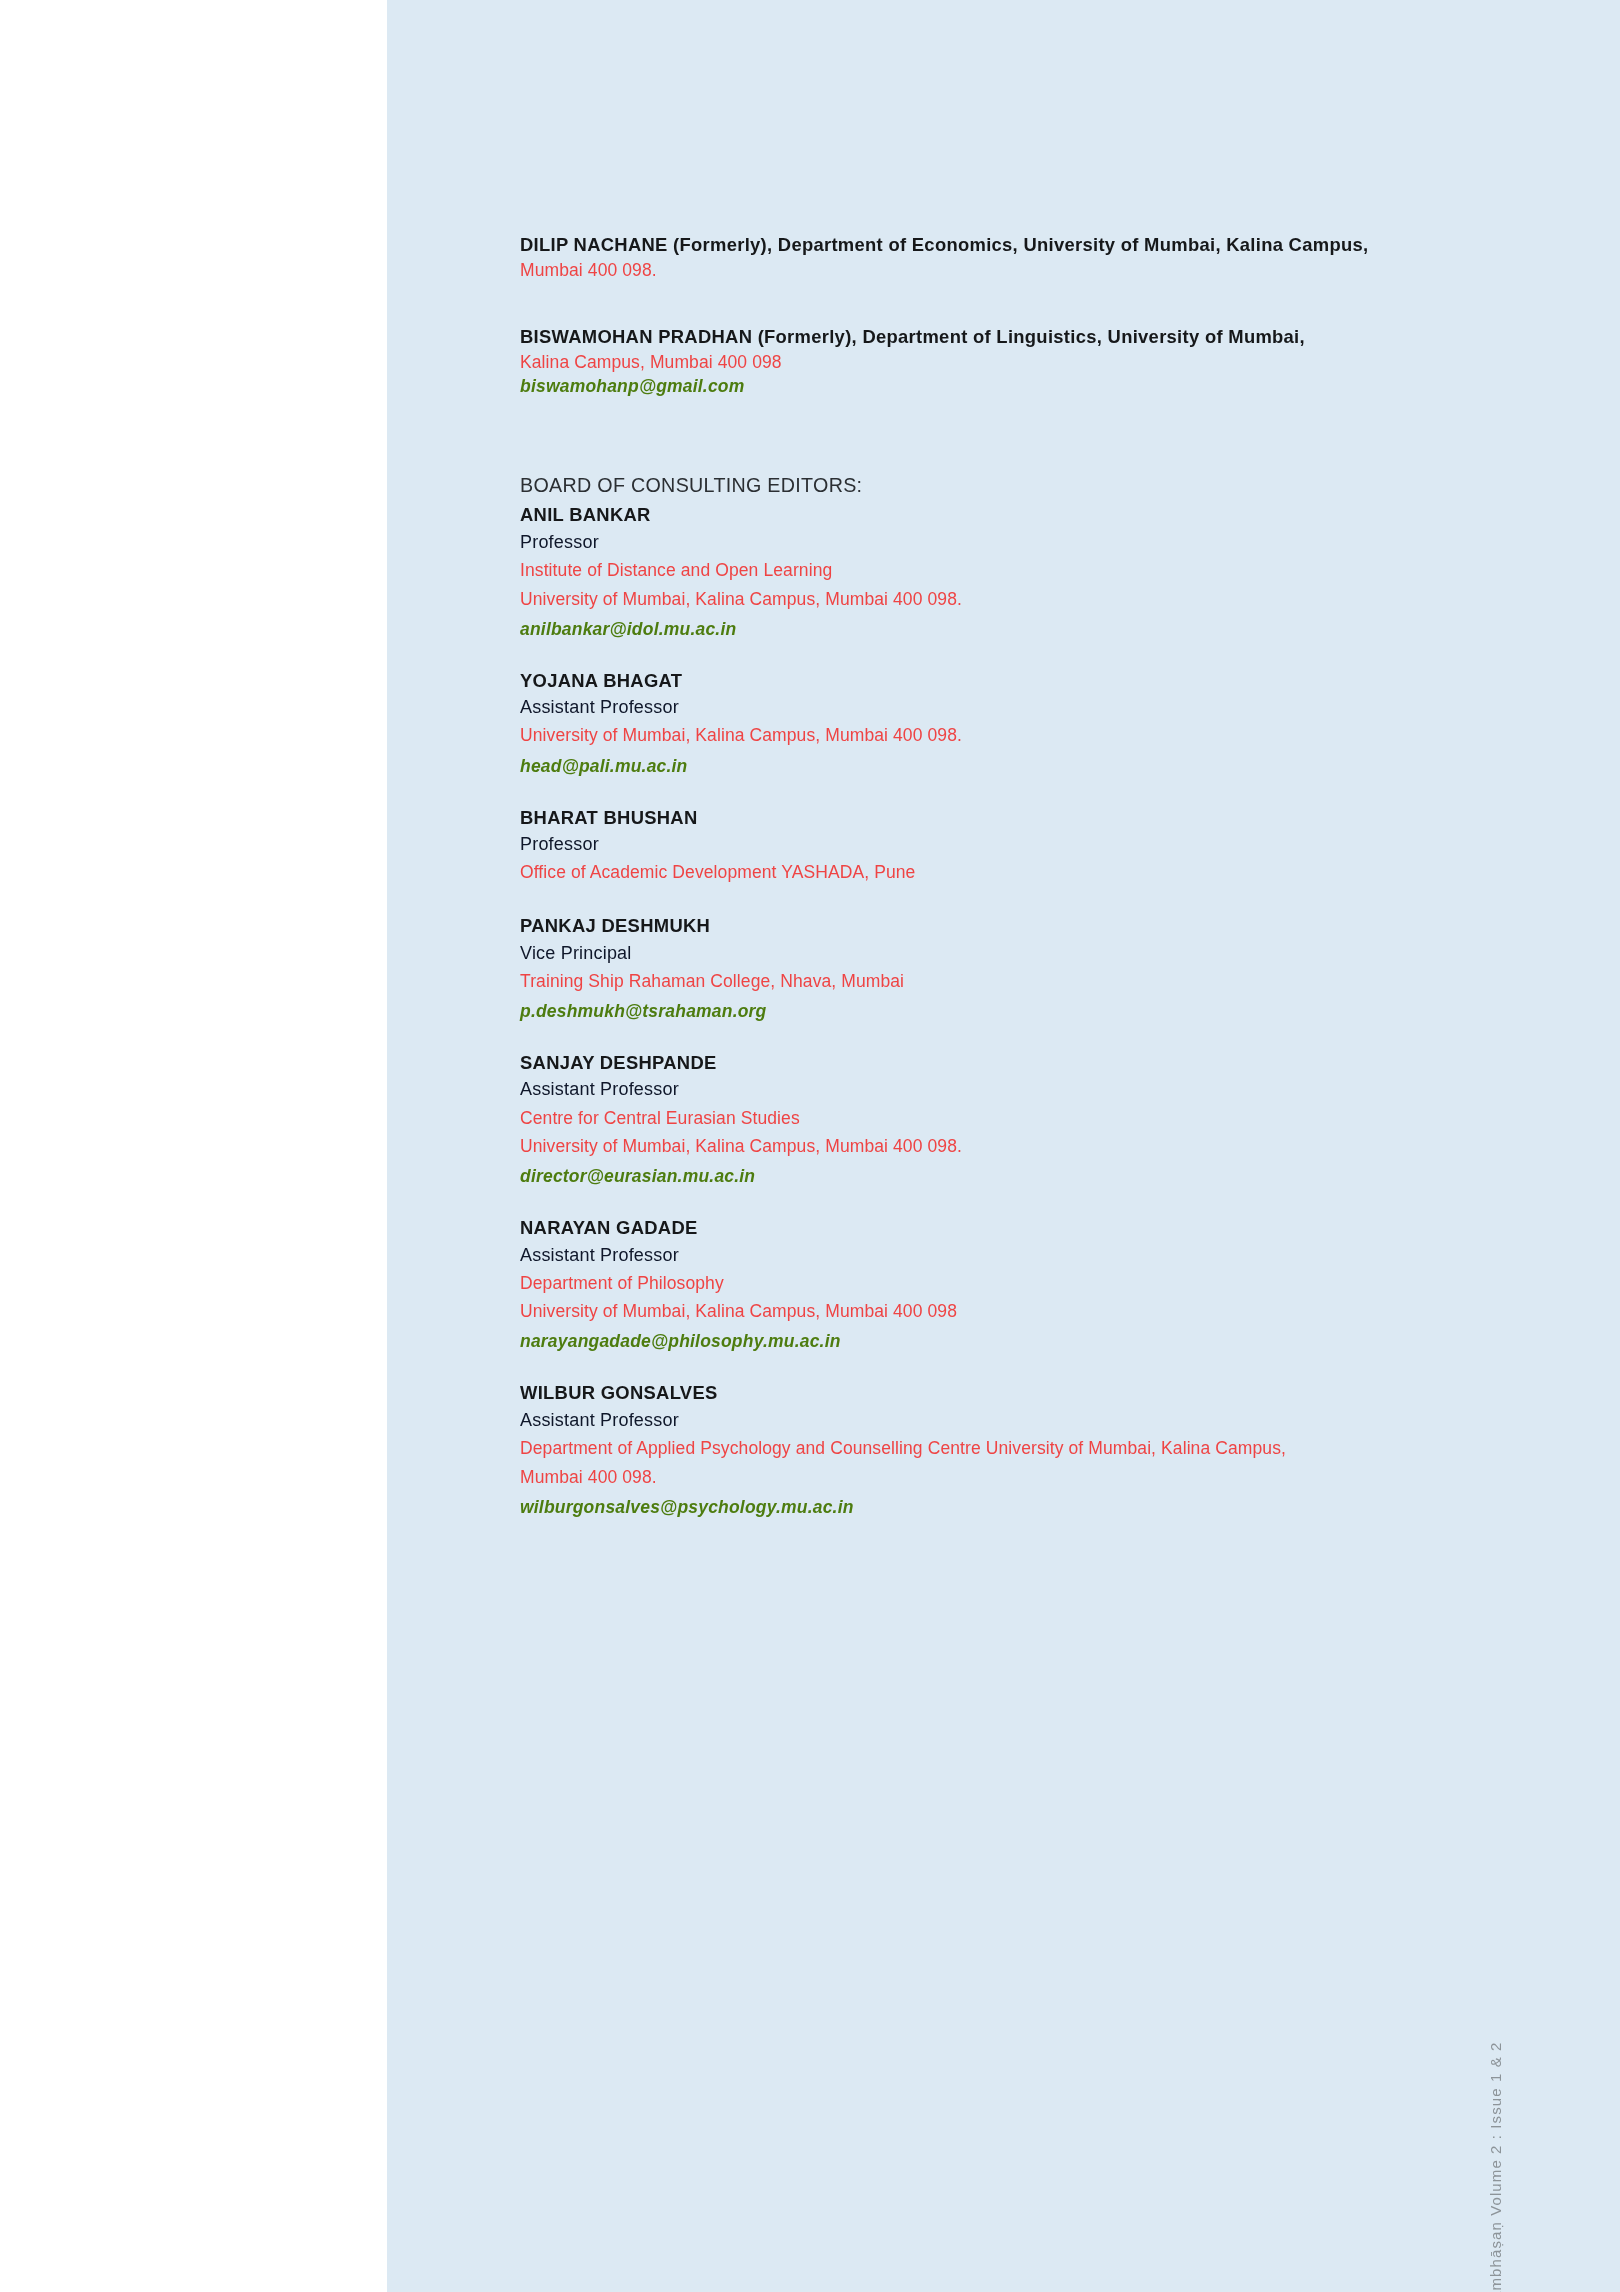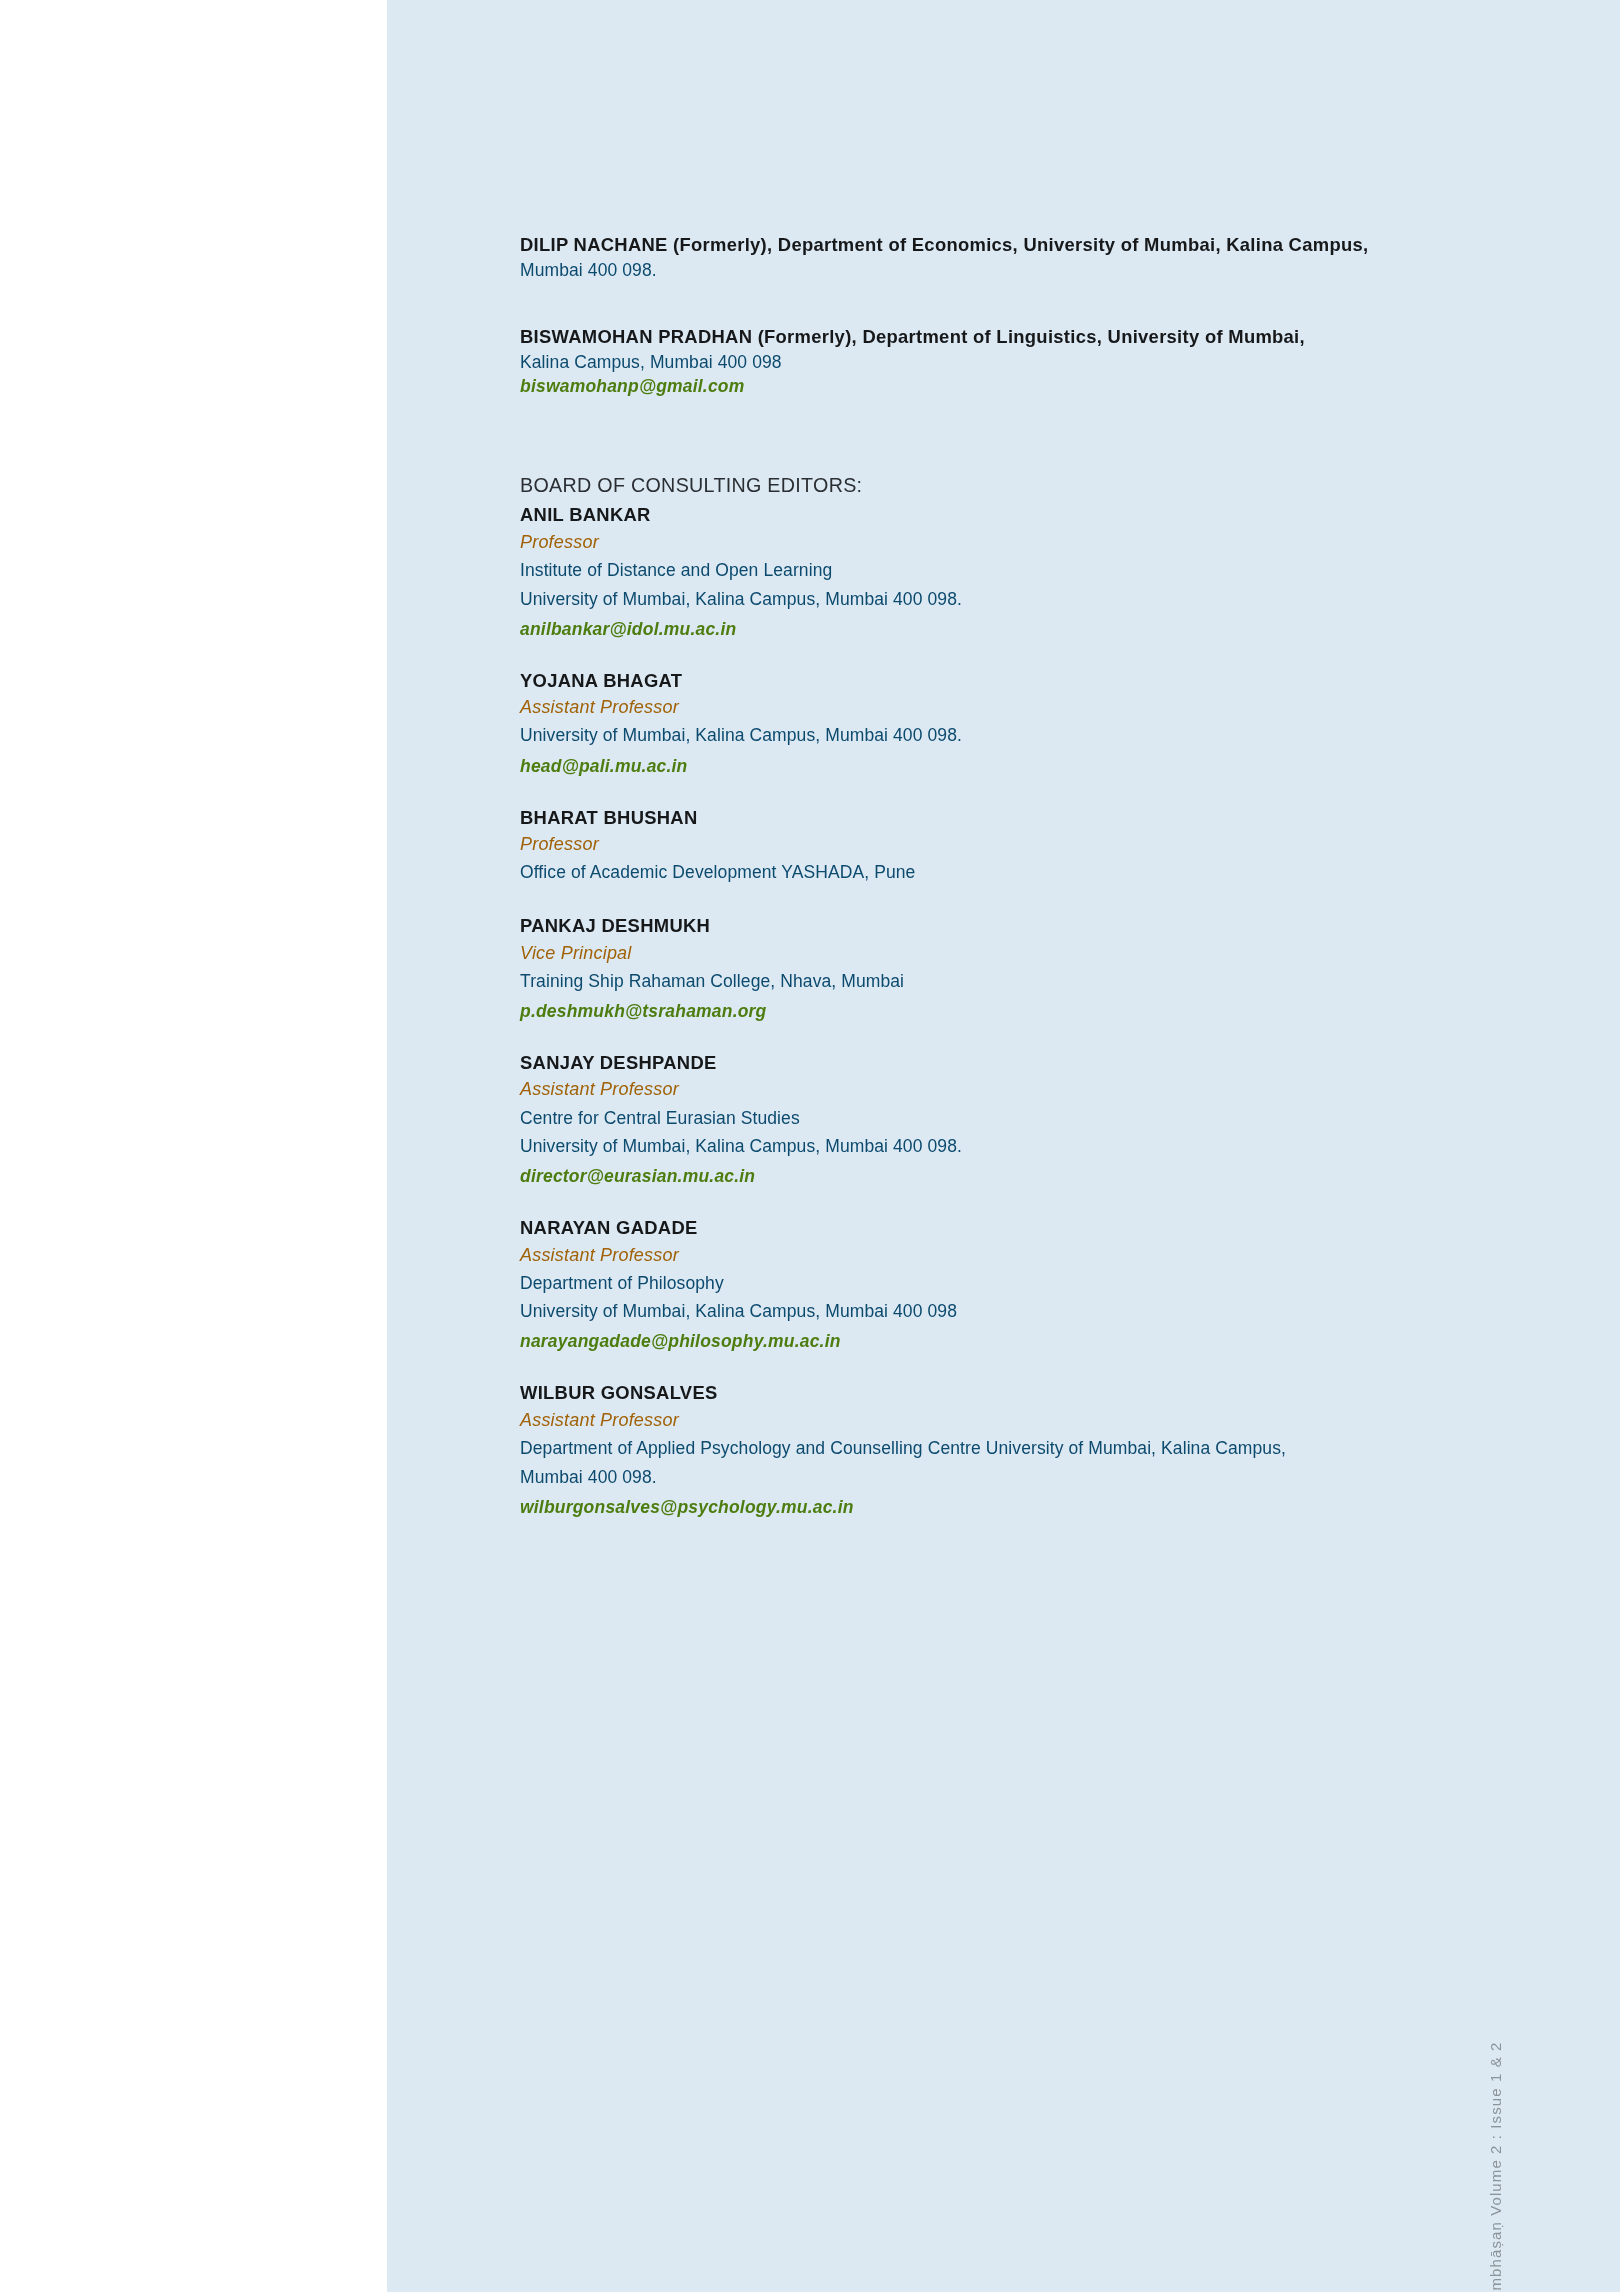--- a/index.html
+++ b/index.html
@@ -37,28 +37,27 @@
     width: 922px;
   }
   .name {
     font-size: 18.4px;
     font-weight: bold;
     color: #16181a;
     letter-spacing: 0.3px;
   }
   .line {
     font-size: 17.5px;
-    color: #0c4a6e;
+    color: #ef4444;
     line-height: 1.42;
     letter-spacing: 0.1px;
   }
   .role {
     font-size: 18px;
-    font-style: italic;
-    color: #a16207;
+    color: #0f172a;
     letter-spacing: 0.2px;
   }
   .email {
     font-size: 17.5px;
     font-style: italic;
     font-weight: bold;
     color: #4d7c0f;
     letter-spacing: 0.2px;
   }
   .intro-block {

